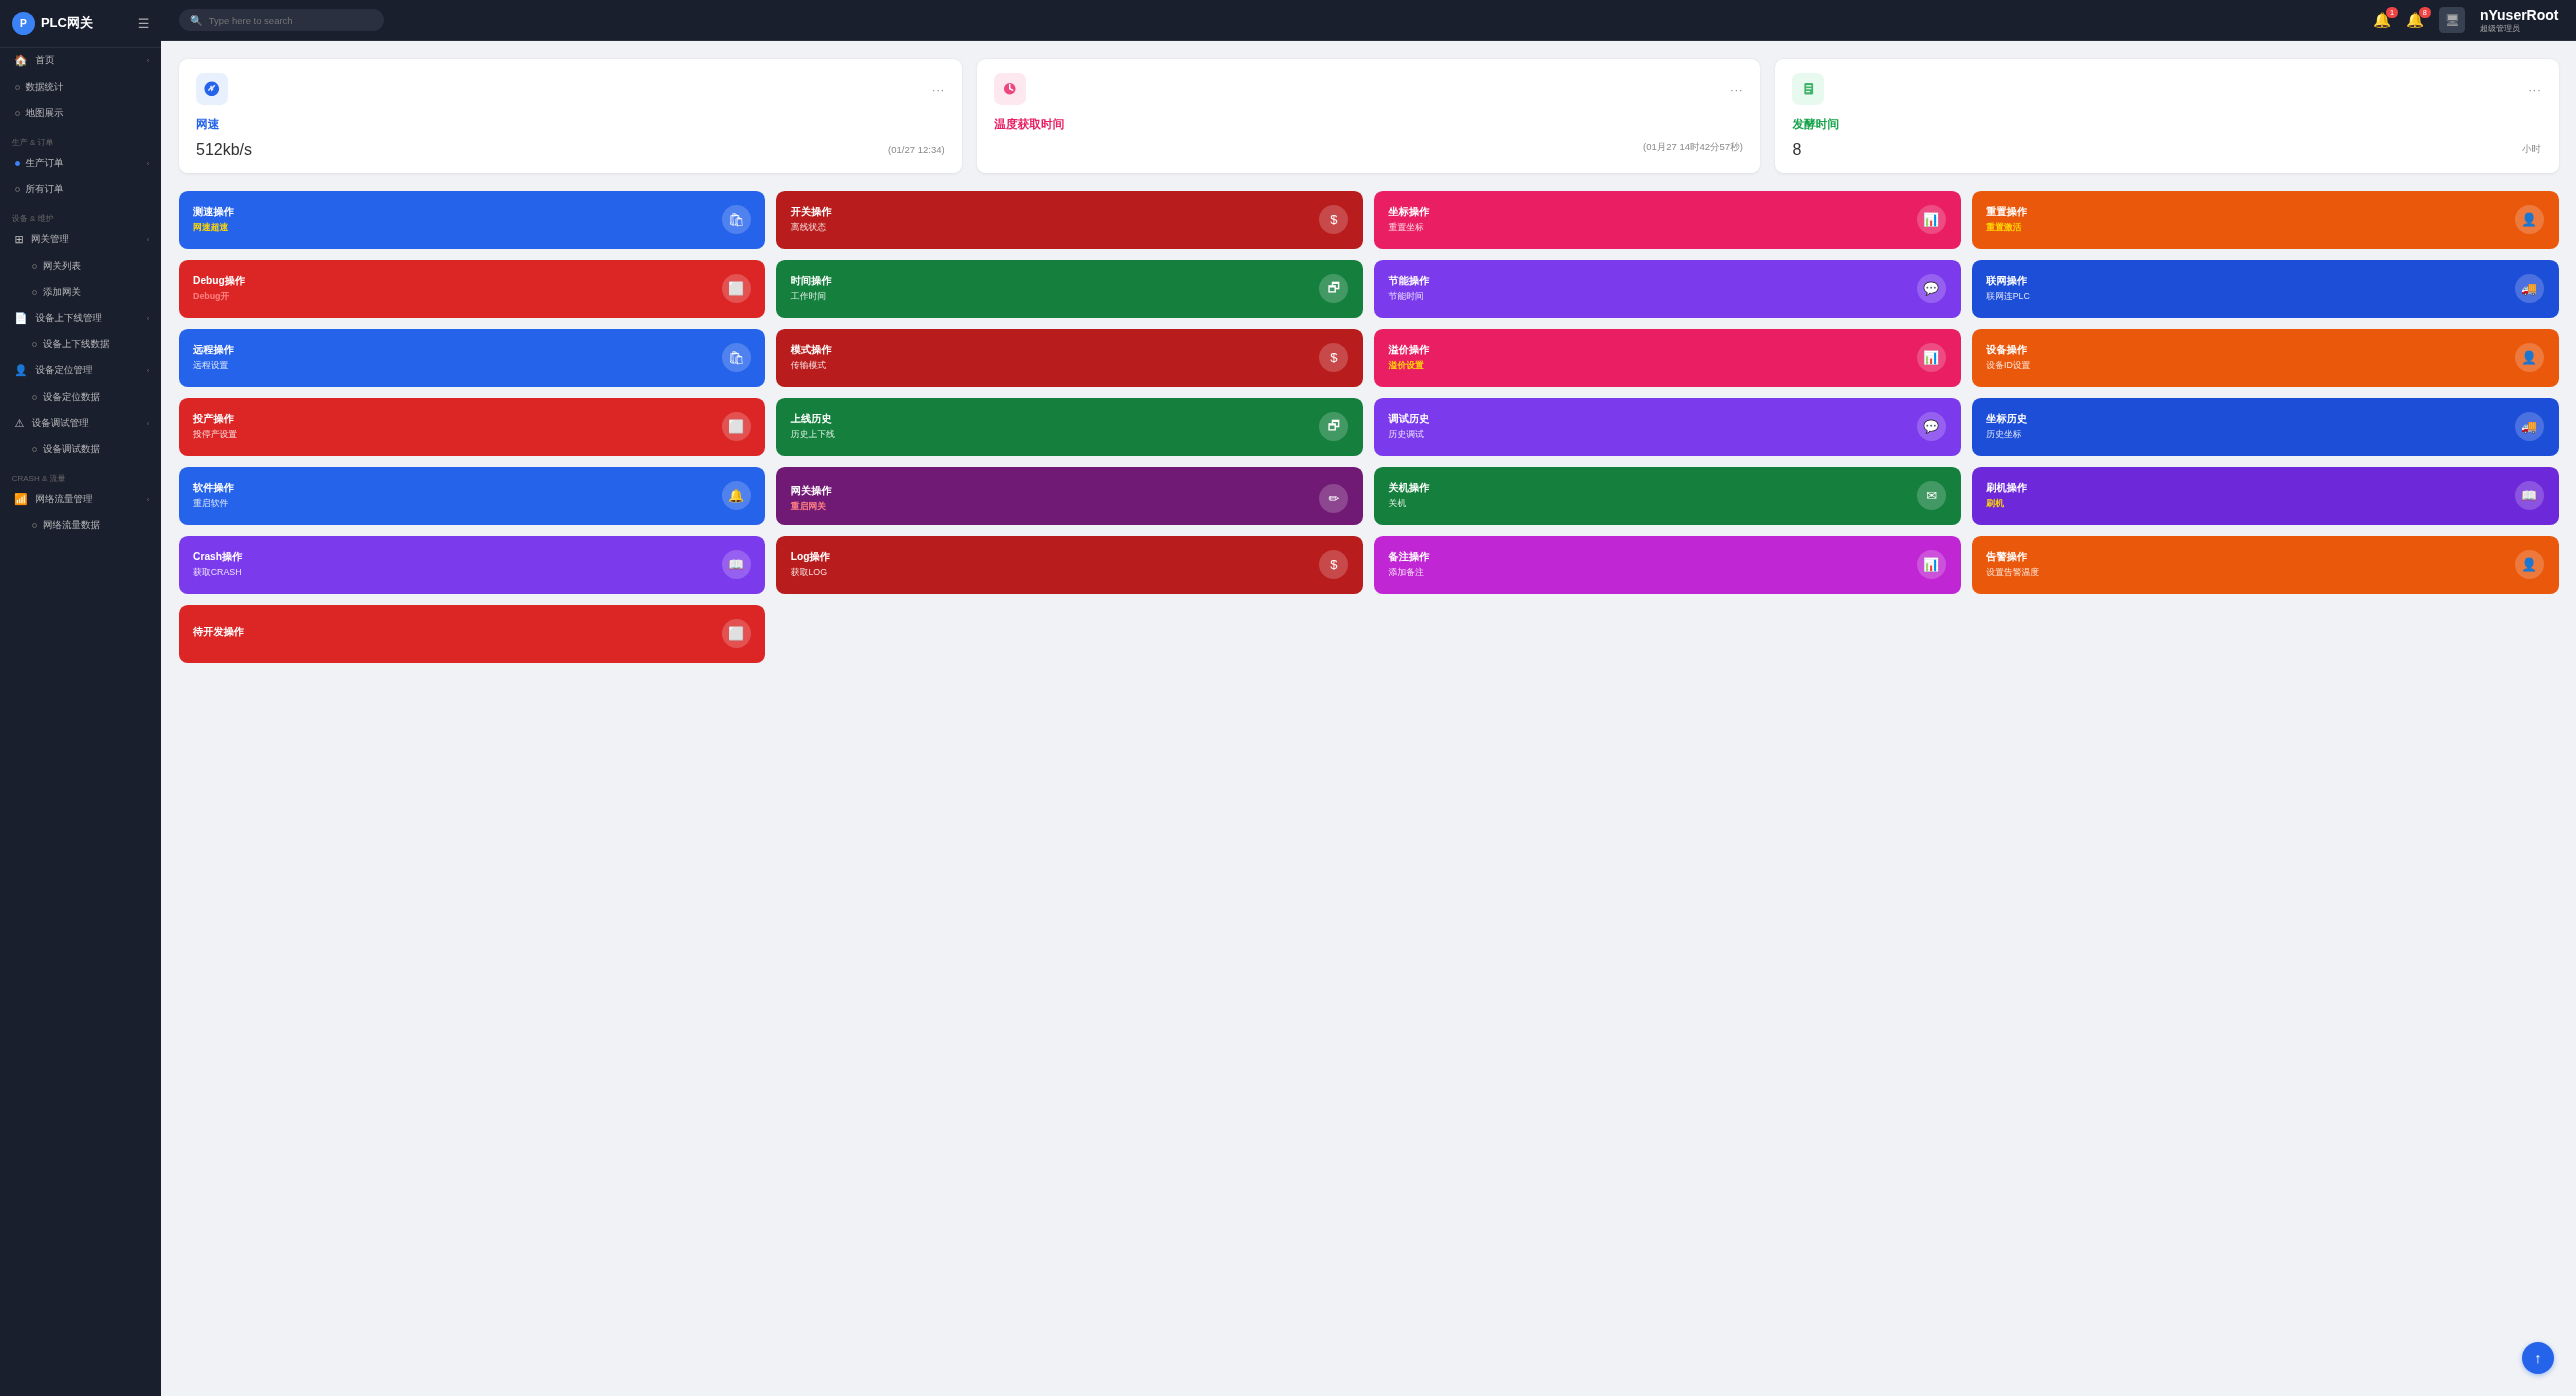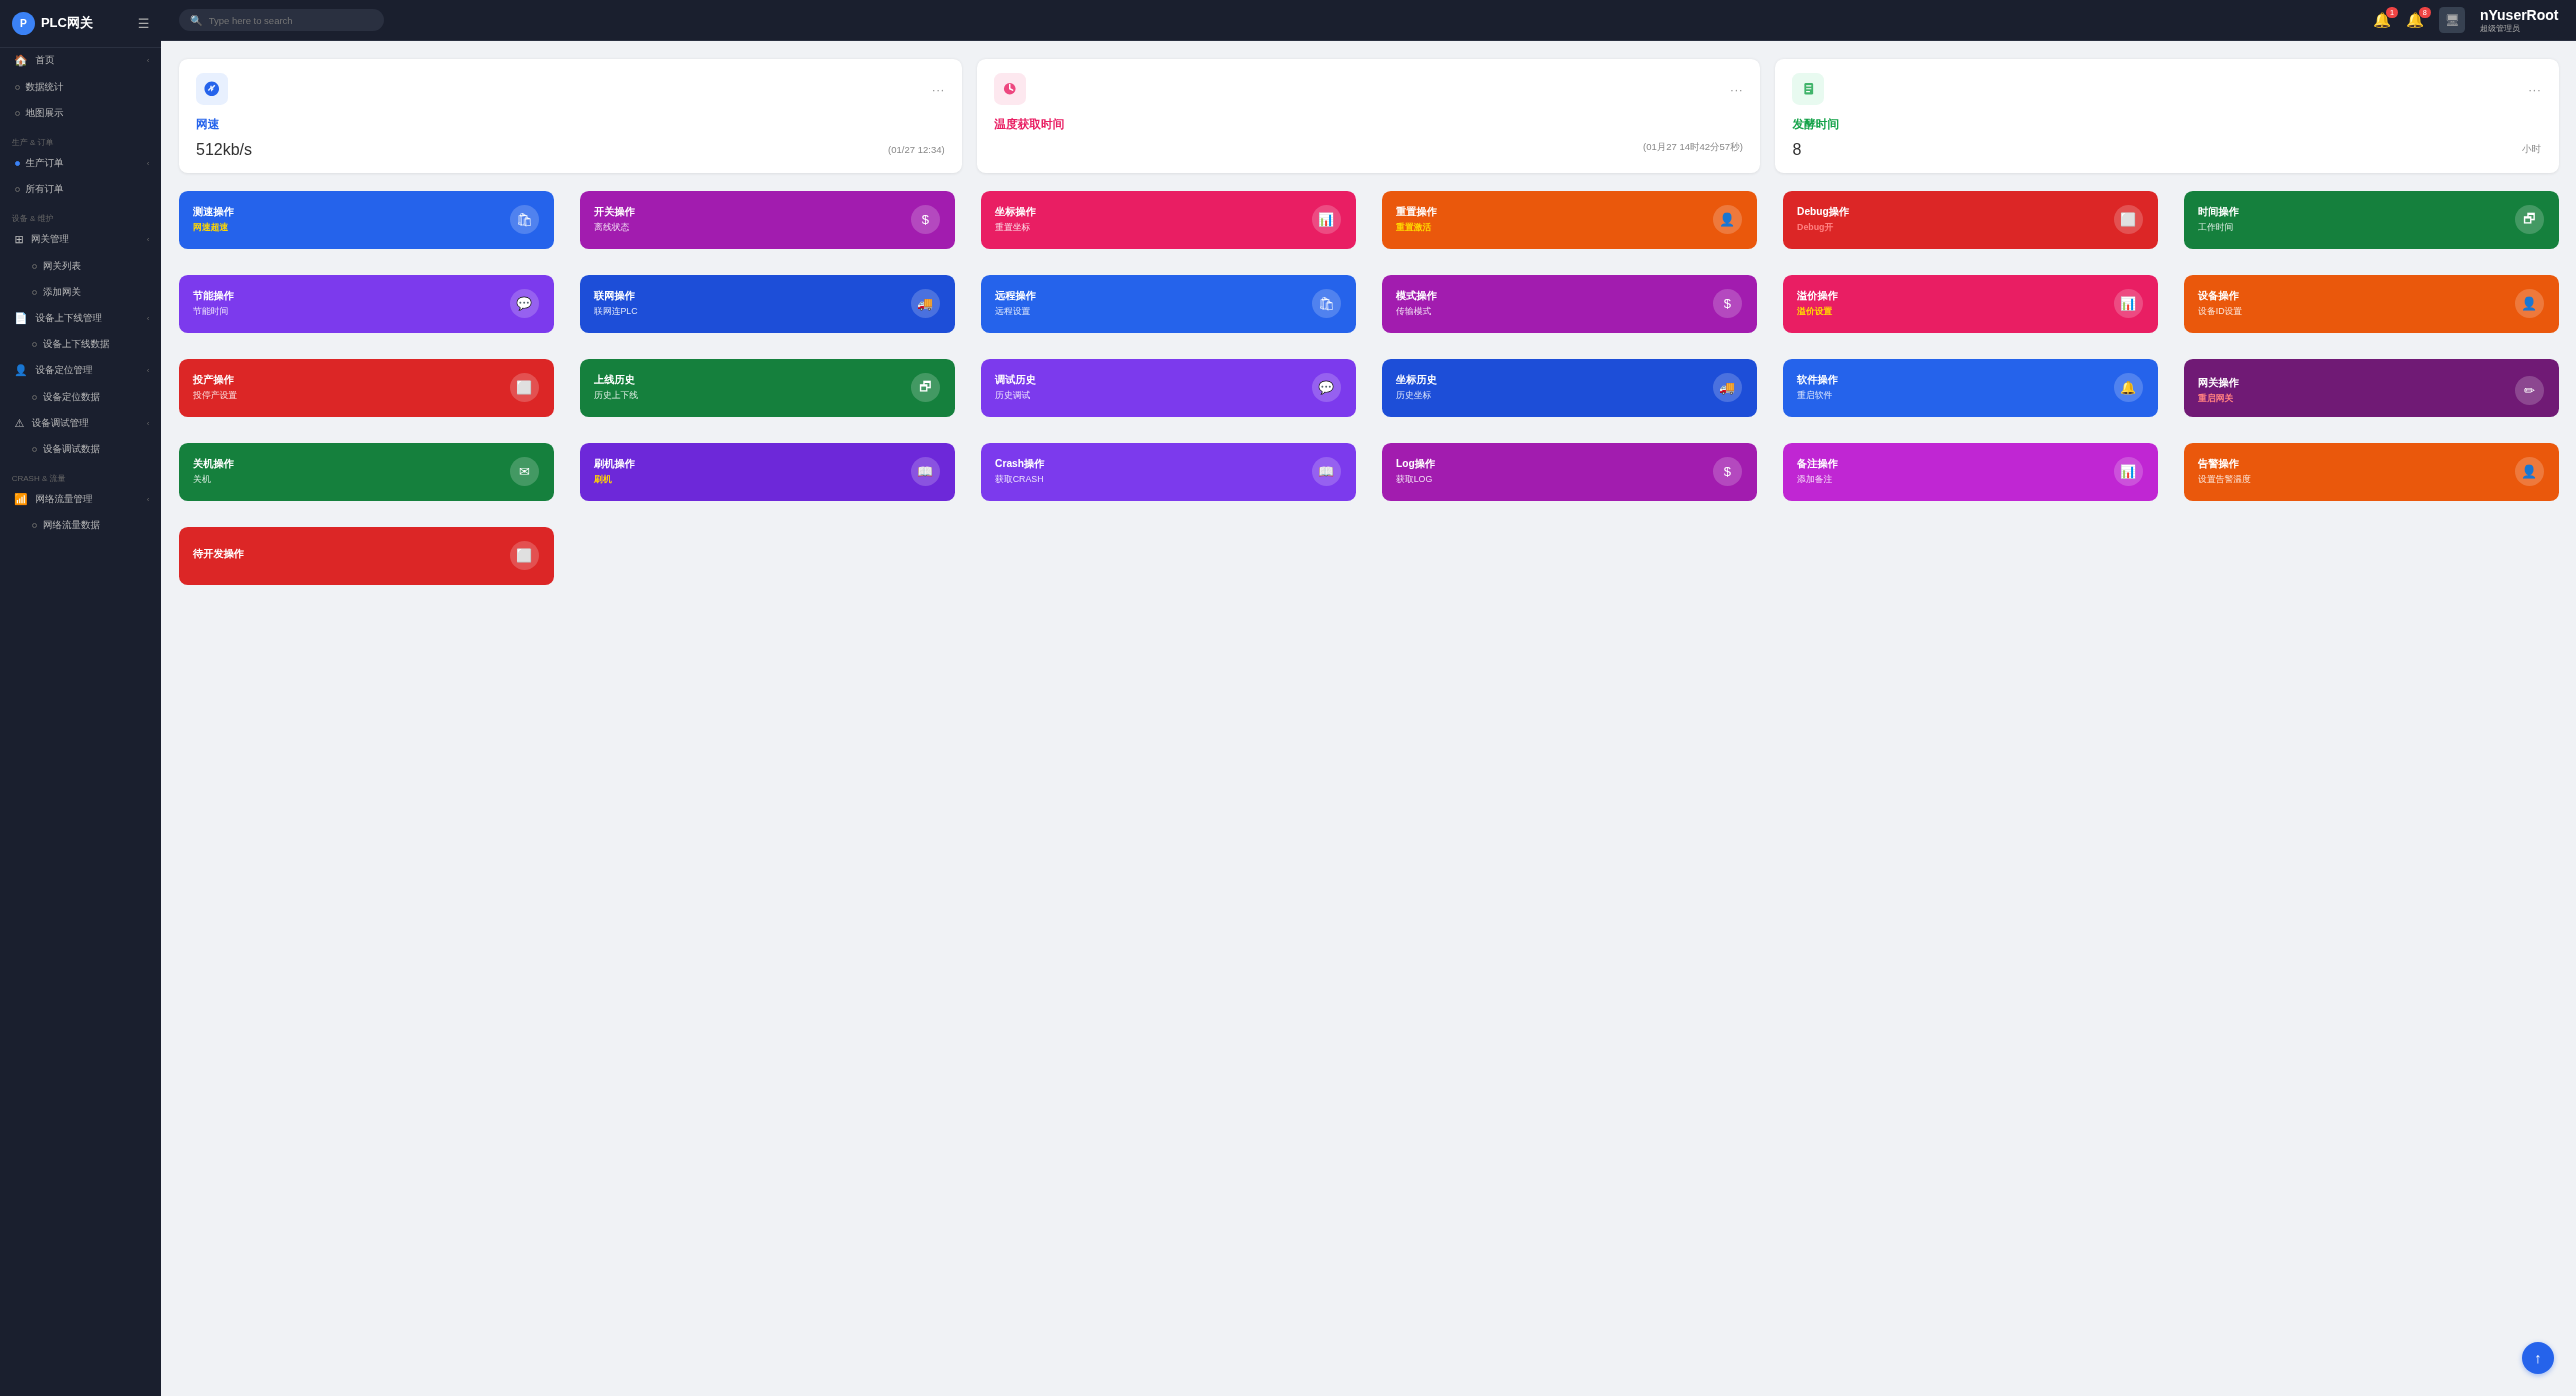--- a/index.html
+++ b/index.html
@@ -175,22 +175,22 @@
       display: flex;
       justify-content: space-between;
       align-items: center;
     }
     .info-card-value { font-size: 16px; color: #333; }
     .info-card-meta { font-size: 9.5px; color: #888; }
 
     
     .action-grid {
       display: grid;
-      grid-template-columns: repeat(6, 1fr);
-      gap: 26px;
+      grid-template-columns: repeat(4, 1fr);
+      gap: 11px;
     }
     .action-card {
       border-radius: 8.8px;
       padding: 11.7px 14.6px;
       display: flex;
       align-items: center;
       justify-content: space-between;
       cursor: pointer;
       transition: opacity 0.15s;
       min-height: 58px;
@@ -206,21 +206,21 @@
       border-radius: 50%;
       background: rgba(255,255,255,0.2);
       display: flex; align-items: center; justify-content: center;
       color: #fff;
       font-size: 13px;
       flex-shrink: 0;
     }
 
     
     .bg-blue { background: #2563eb; }
-    .bg-green { background: #a21caf; }
+    .bg-green { background: #b91c1c; }
     .bg-pink { background: #e91e63; }
     .bg-orange { background: #ea580c; }
     .bg-red { background: #dc2626; }
     .bg-cyan { background: #15803d; }
     .bg-purple { background: #7c3aed; }
     .bg-blue2 { background: #1d4ed8; }
     .bg-green2 { background: #15803d; }
     .bg-orange2 { background: #701a75; align-items: flex-end; }
     .bg-violet { background: #6d28d9; }
     .bg-fuchsia { background: #c026d3; }

